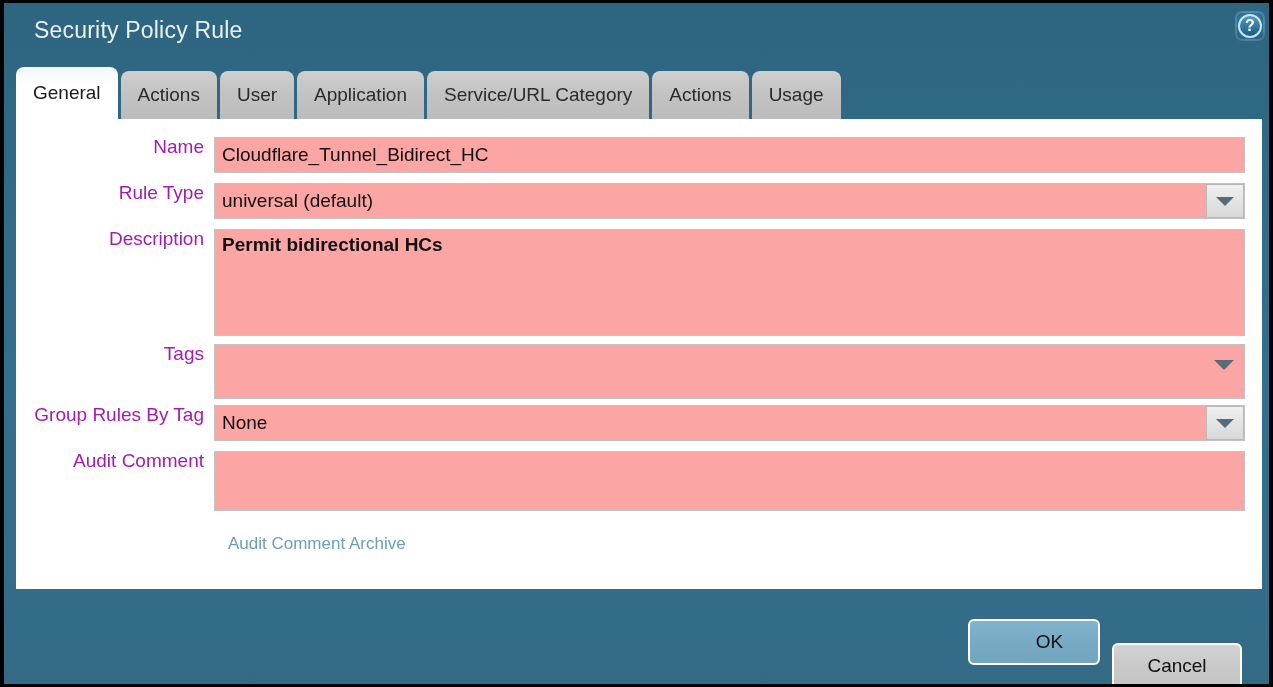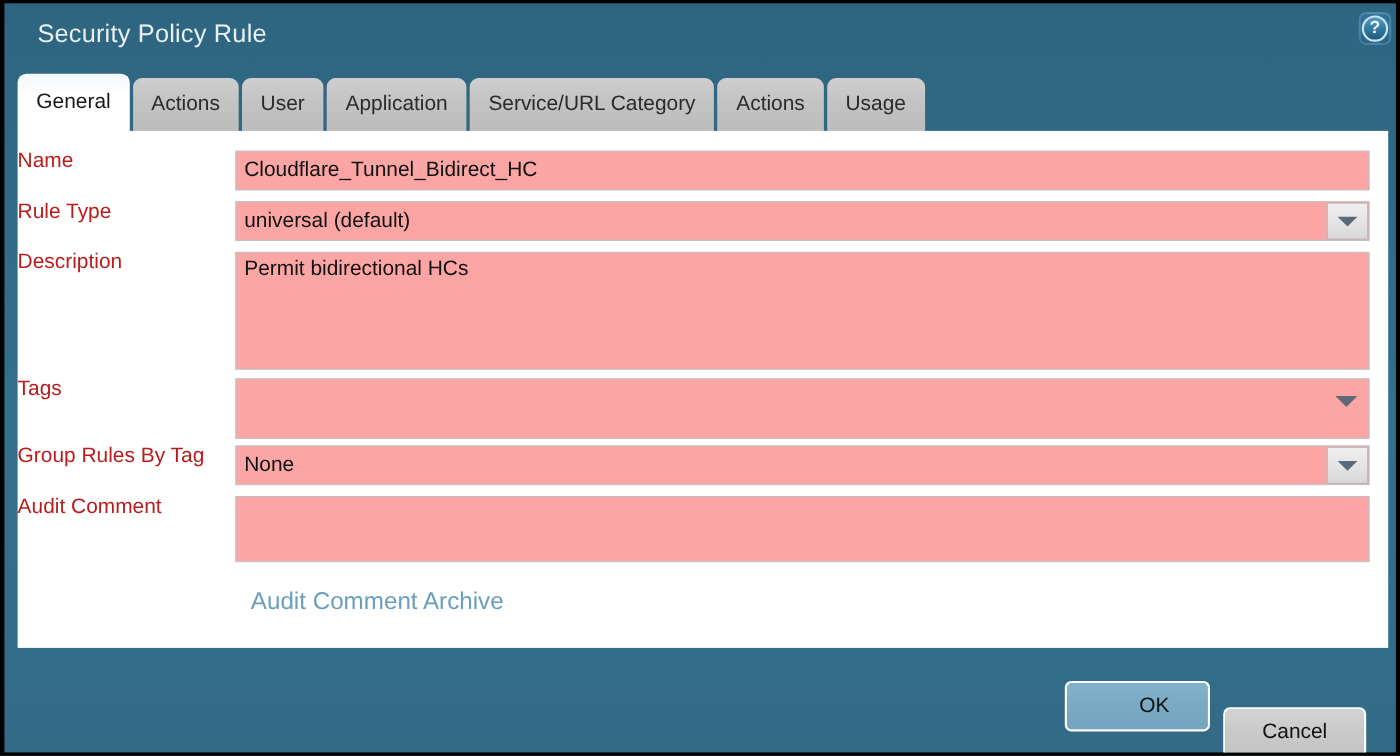--- a/index.html
+++ b/index.html
@@ -118,23 +118,24 @@
   }
 
   
   .row {
     position: absolute;
     display: flex;
     align-items: flex-start;
   }
   .flabel {
     width: 198px;
+    text-align: right;
     padding-right: 10px;
     font-size: 19px;
-    color: #b91c1c;
+    color: #a21caf;
     box-sizing: border-box;
     line-height: 20px;
     white-space: nowrap;
   }
 
   .fieldwrap { position: relative; }
 
   .textbox {
     box-sizing: border-box;
     border: 1px solid #c2c2c2;
@@ -186,21 +187,21 @@
     border-left: 10px solid transparent;
     border-right: 10px solid transparent;
     border-top: 10px solid #5a6b77;
     cursor: pointer;
   }
 
   #archive-link {
     position: absolute;
     left: 224px;
     top: 531px;
-    font-size: 22px;
+    font-size: 17px;
     color: #6a9ebd;
     cursor: pointer;
     white-space: nowrap;
   }
 
   
   .btn {
     position: absolute;
     height: 46px;
     border: 2px solid #ffffff;
@@ -281,21 +282,21 @@
         <input class="textbox" id="rule-type-input" style="width: 1031px; height: 36px; padding-right: 44px;" value="universal (default)">
         <div class="ddbtn">
           <span class="arrow"></span>
         </div>
       </div>
     </div>
 
     <div class="row" style="left:0px; top:110px;">
       <div class="flabel">Description</div>
       <div class="fieldwrap">
-        <textarea class="textbox" id="description-input" style="width: 1031px; height: 107px;" placeholder="">Permit bidirectional HCs</textarea>
+        <textarea class="textbox" id="description-input" style="width: 1031px; height: 107px; font-weight: bold;" placeholder="">Permit bidirectional HCs</textarea>
       </div>
     </div>
 
     <div class="row" style="left:0px; top:225px;">
       <div class="flabel">Tags</div>
       <div class="fieldwrap">
         <textarea class="textbox" id="tags-input" style="width: 1031px; height: 55px; padding-right: 40px;" placeholder=""></textarea>
         <span class="bare-arrow"></span>
       </div>
     </div>

